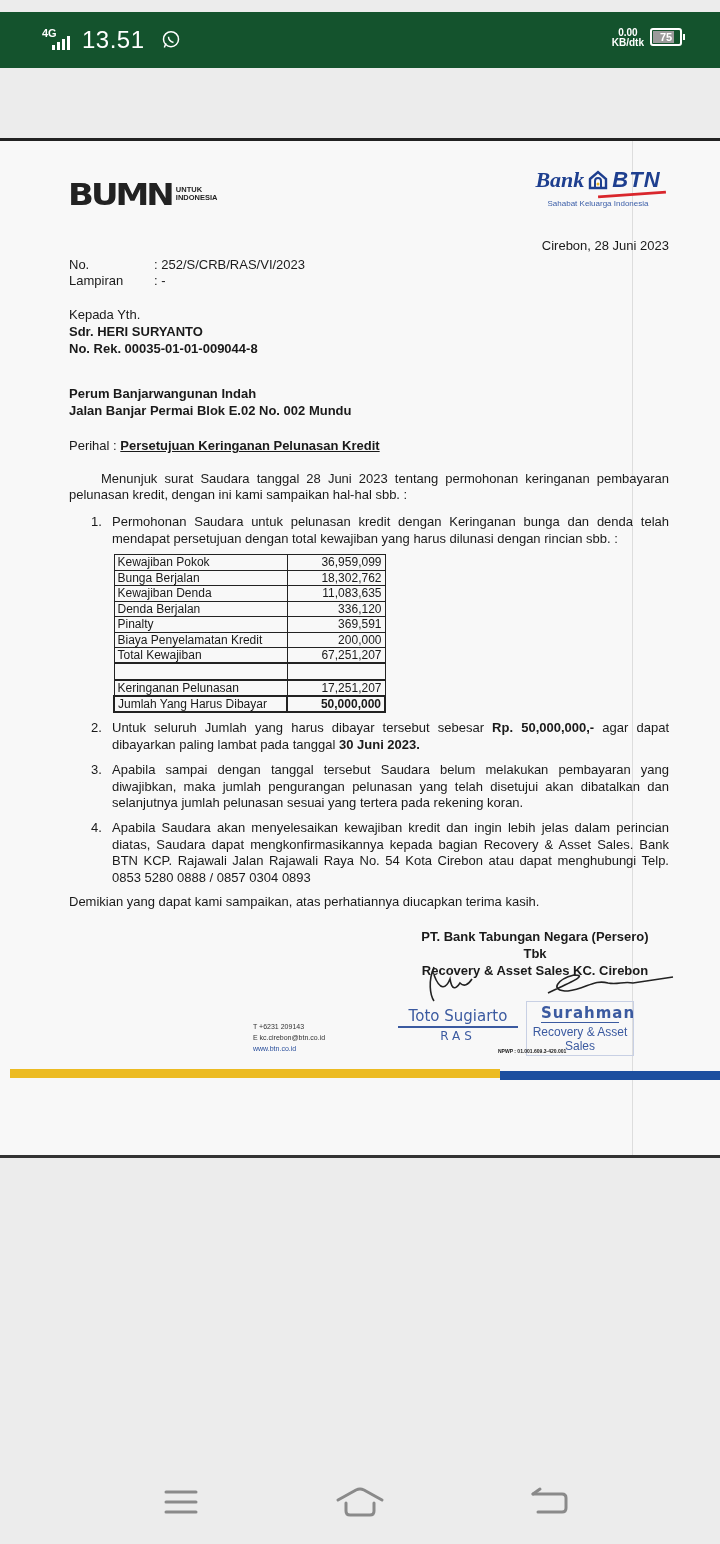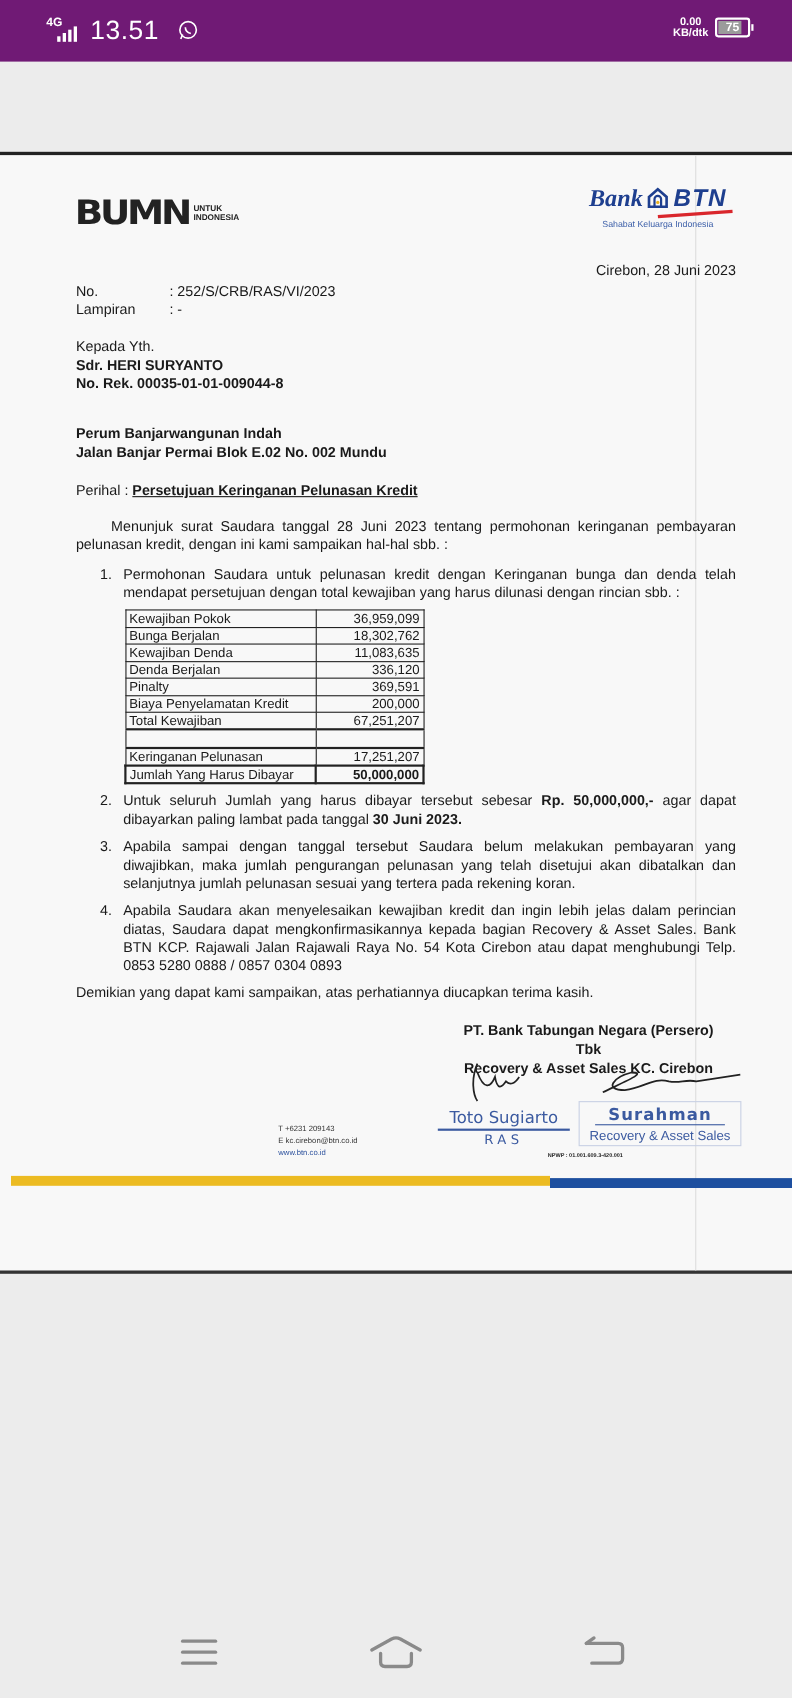--- a/index.html
+++ b/index.html
@@ -1,20 +1,20 @@
 <!DOCTYPE html>
 <html><head>
 <meta charset="utf-8">
 <style>
   * { box-sizing: border-box; margin: 0; padding: 0; }
   html, body { width: 720px; height: 1544px; background: #ececec; overflow: hidden; }
   body { font-family: "Liberation Sans", sans-serif; color: #1a1a1a; position: relative; }
 
   
-  .status-bar { position: absolute; left: 0; top: 0; width: 720px; height: 56px; background: #701a75; color: #fff; }
+  .status-bar { position: absolute; left: 0; top: 12px; width: 720px; height: 56px; background: #14532d; color: #fff; }
   .sb-left { position: absolute; left: 40px; top: 14px; display: flex; align-items: center; gap: 8px; }
   .net { position: relative; width: 34px; height: 26px; }
   .net .lbl { position: absolute; left: 2px; top: 0; font-size: 11px; font-weight: bold; }
   .net .bars { position: absolute; left: 12px; bottom: 3px; display: flex; align-items: flex-end; gap: 2px; }
   .net .bars span { display: block; width: 3px; background: #fff; }
   .clock { font-size: 24px; font-weight: 500; letter-spacing: 0.5px; }
   .wa { width: 20px; height: 20px; margin-left: 8px; }
   .sb-right { position: absolute; right: 38px; top: 16px; display: flex; gap: 6px; }
   .speed { font-size: 10px; line-height: 10px; font-weight: bold; text-align: center; }
   .battery { position: relative; width: 32px; height: 18px; border: 2px solid #fff; border-radius: 3px; display: flex; align-items: center; justify-content: center; }
@@ -63,21 +63,21 @@
   .breakdown tr.blank td { height: 17px; border-bottom: 2px solid #222; }
   .breakdown tr.final td { border: 2px solid #222; }
   .breakdown tr.final td.v { font-weight: bold; }
 
   .closing { top: 753px; }
   .sign-block { position: absolute; left: 410px; top: 787px; width: 250px; text-align: center; font-size: 13px; font-weight: bold; line-height: 17px; }
   .sig-svg { position: absolute; left: 398px; top: 820px; }
   .stamp1 { position: absolute; left: 398px; top: 866px; width: 120px; text-align: center; color: #3b5aa0; font-family: "DejaVu Sans", sans-serif; }
   .stamp1 .nm { font-size: 15px; border-bottom: 2px solid #3b5aa0; padding-bottom: 1px; }
   .stamp1 .rl { font-size: 12px; letter-spacing: 4px; margin-top: 1px; }
-  .stamp2 { position: absolute; left: 526px; top: 860px; width: 148px; text-align: center; color: #3b5aa0; border: 1px solid #c8d0e4; padding: 2px 0; }
+  .stamp2 { position: absolute; left: 526px; top: 860px; width: 108px; text-align: center; color: #3b5aa0; border: 1px solid #c8d0e4; padding: 2px 0; }
   .stamp2 .nm { font-size: 15px; font-weight: bold; font-family: "DejaVu Sans", sans-serif; letter-spacing: 1px; border-bottom: 1px solid #3b5aa0; margin: 0 14px; }
   .stamp2 .rl { font-size: 12px; margin-top: 2px; }
   .npwp { position: absolute; left: 498px; top: 907px; font-size: 5px; font-weight: bold; }
 
   .footer-co { position: absolute; left: 67px; top: 867px; font-size: 7px; line-height: 10px; color: #333; }
   .footer-co .co { color: #2a4f9c; font-weight: bold; font-size: 8px; margin-bottom: 1px; }
   .footer-contact { position: absolute; left: 253px; top: 880px; font-size: 7px; line-height: 11px; color: #333; }
   .footer-contact .web { color: #2a4f9c; }
 
   .stripe-y { position: absolute; left: 10px; top: 928px; width: 490px; height: 9px; background: #ecbb22; }

